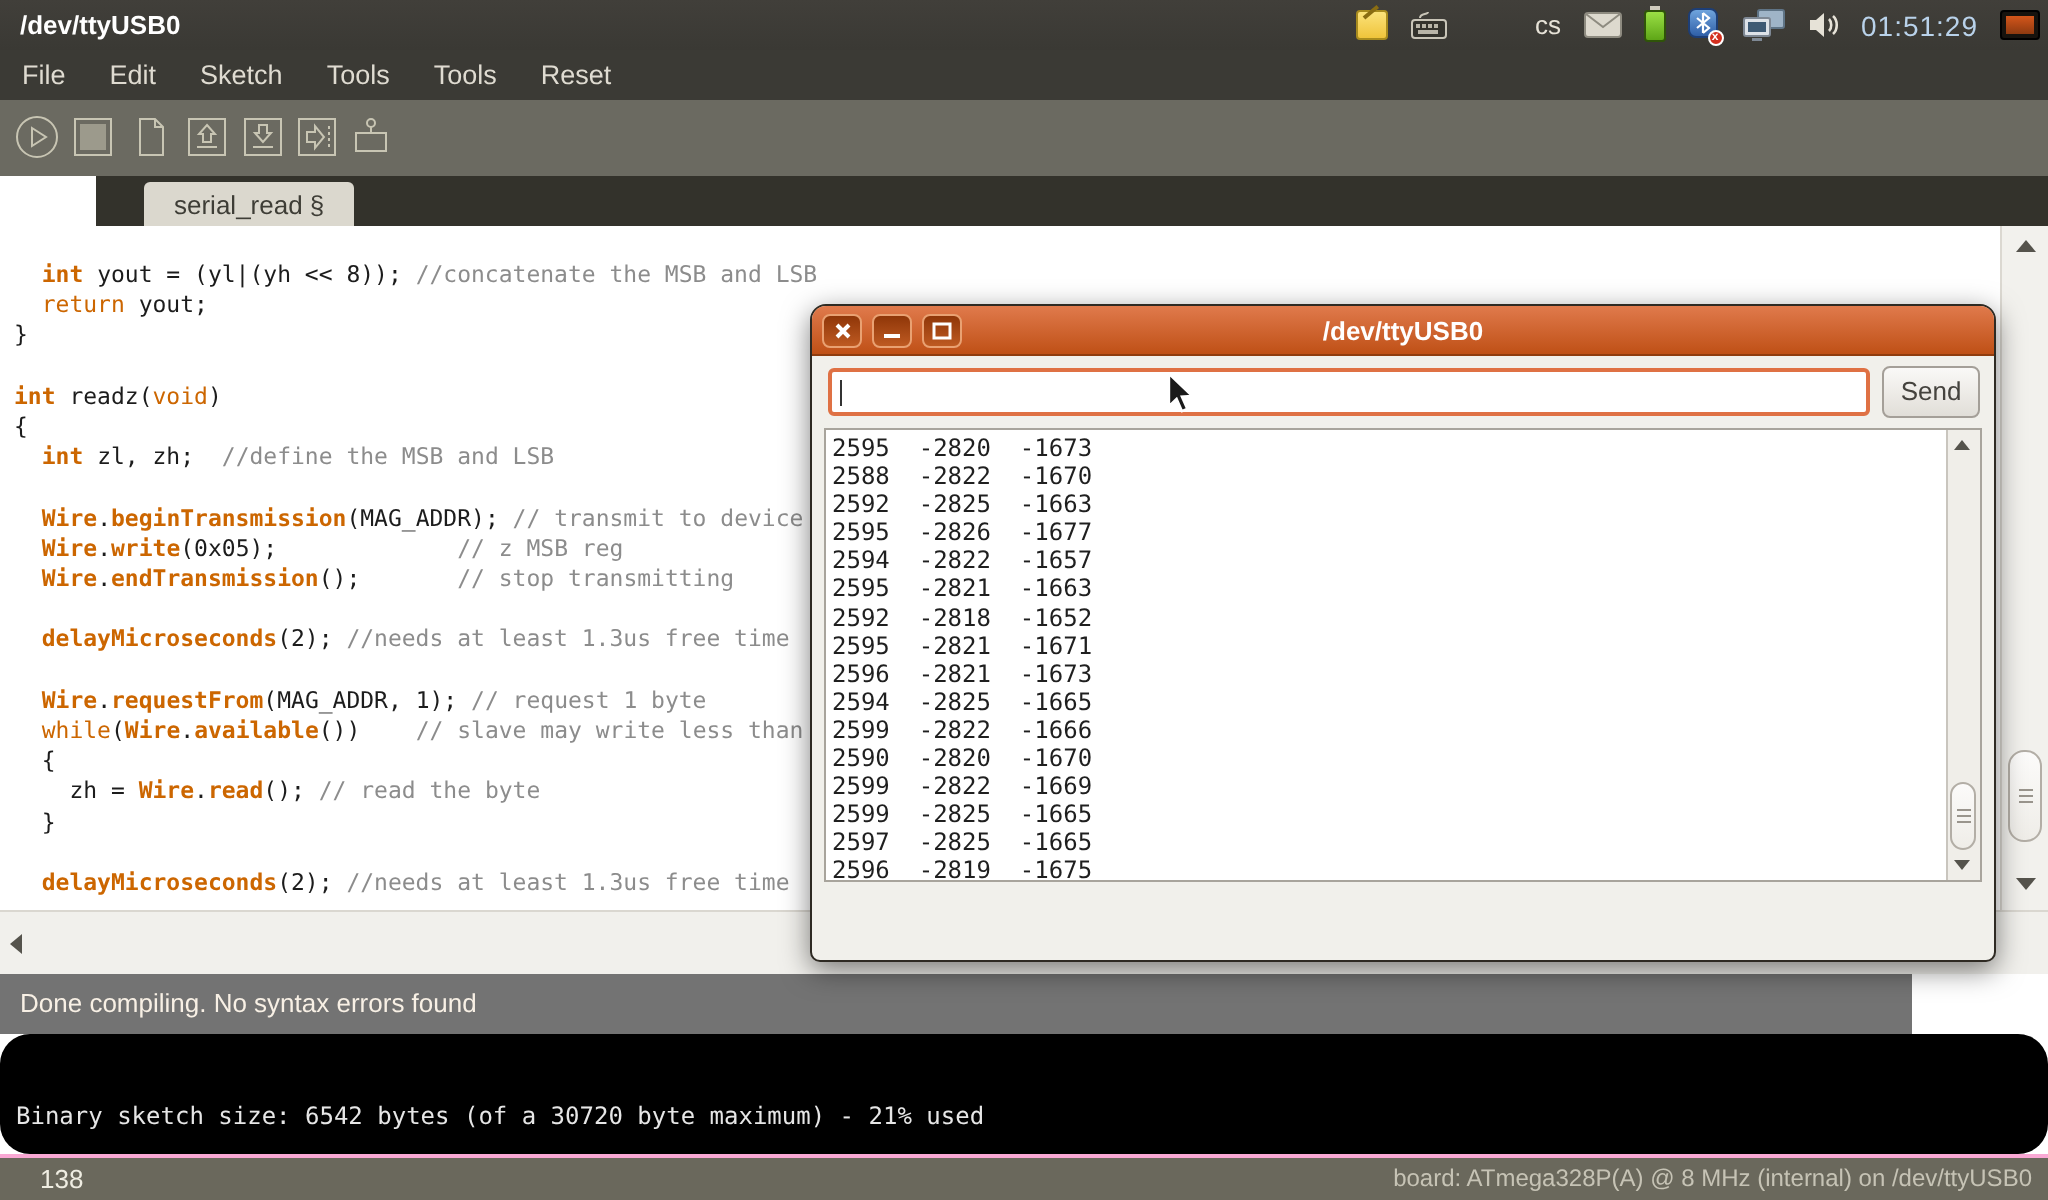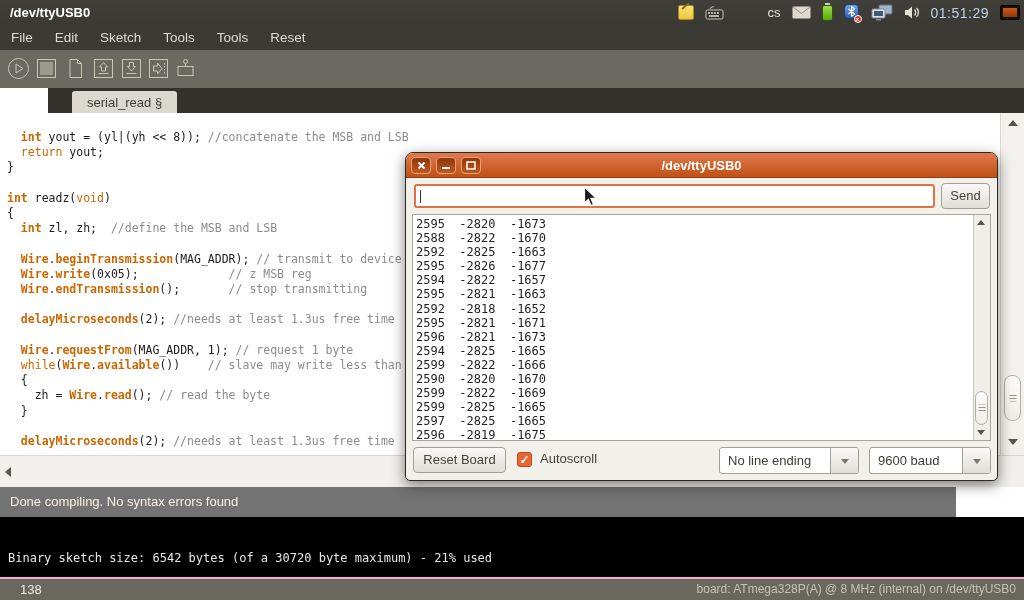--- a/index.html
+++ b/index.html
@@ -71,21 +71,21 @@
            border:1px solid #B3AEA6; border-radius:8px; }
   .thumb::after { content:""; position:absolute; left:50%; top:50%; width:7px; height:7px;
            transform:translate(-50%,-50%);
            background:repeating-linear-gradient(#9A958D 0 1px, transparent 1px 3px); }
   .hscroll { position:absolute; left:0; top:455px; width:1024px; height:32px;
              background:#F1F0EC; border-top:1px solid #DAD7D0; }
 
   
   .status { position:absolute; left:0; top:487px; width:956px; height:30px; background:#737373; }
   .status span { position:absolute; left:10px; line-height:30px; font-size:13px; color:#F8F0E5; }
-  .console { position:absolute; left:0; top:517px; width:1024px; height:60px; background:#000; }
+  .console { position:absolute; left:0; top:517px; width:1024px; height:60px; background:#000;border-radius:15px; }
   .console span { position:absolute; left:8px; top:34px;
                   font-family:"DejaVu Sans Mono",monospace; font-size:12px; color:#E6E6E6; }
   .footer { position:absolute; left:0; top:577px; width:1024px; height:23px;
             background:#6A685C; border-top:2px solid #f9a8d4; }
   .footer .lineno { position:absolute; left:20px; line-height:21px; font-size:13px; color:#EFEDE2; }
   .footer .board  { position:absolute; right:8px; line-height:21px; font-size:12px; color:#C6C3B5; }
 
   
   .swin { position:absolute; left:405px; top:152px; width:593px; height:329px;
           background:#F1F0EB; border:1px solid #2E2A23; border-radius:8px 8px 5px 5px;
@@ -292,36 +292,19 @@
 
     <div class="sout">
       <div class="slines" id="slines"><div>2595  -2820  -1673</div><div>2588  -2822  -1670</div><div>2592  -2825  -1663</div><div>2595  -2826  -1677</div><div>2594  -2822  -1657</div><div>2595  -2821  -1663</div><div>2592  -2818  -1652</div><div>2595  -2821  -1671</div><div>2596  -2821  -1673</div><div>2594  -2825  -1665</div><div>2599  -2822  -1666</div><div>2590  -2820  -1670</div><div>2599  -2822  -1669</div><div>2599  -2825  -1665</div><div>2597  -2825  -1665</div><div>2596  -2819  -1675</div></div>
       <div class="sscroll">
         <span class="arrow-up" style="left:3px; top:5px; border-left-width:4px; border-right-width:4px; border-bottom-width:5px;"></span>
         <div class="thumb" style="left:1px; bottom:15px; width:13px; height:34px;"></div>
         <span class="arrow-dn" style="left:3px; bottom:5px; border-left-width:4px; border-right-width:4px; border-top-width:5px;"></span>
       </div>
     </div>
 
-    <div class="sbottom">
-      <div class="btn reset">Reset Board</div>
-      <span class="chk">✓</span>
-      <span class="chklabel">Autoscroll</span>
-      <div class="dd" style="left:313px; width:140px;">
-        <span class="val">No line ending</span>
-        <span class="db">
-            <i></i>
-          </span>
-      </div>
-      <div class="dd" style="left:463px; width:122px;">
-        <span class="val">9600 baud</span>
-        <span class="db">
-            <i></i>
-          </span>
-      </div>
-    </div>
   </div>
 
   <svg class="cursor" width="15" height="22" viewBox="0 0 15 22">
     <path d="M1.5 1 L1.5 17 L5.3 13.4 L8 19.6 L10.6 18.4 L7.9 12.3 L13 12 Z" fill="#1A1A1A" stroke="#FFFFFF" stroke-width="1.2"></path>
   </svg>
 
 </div>
 
 </body></html>

